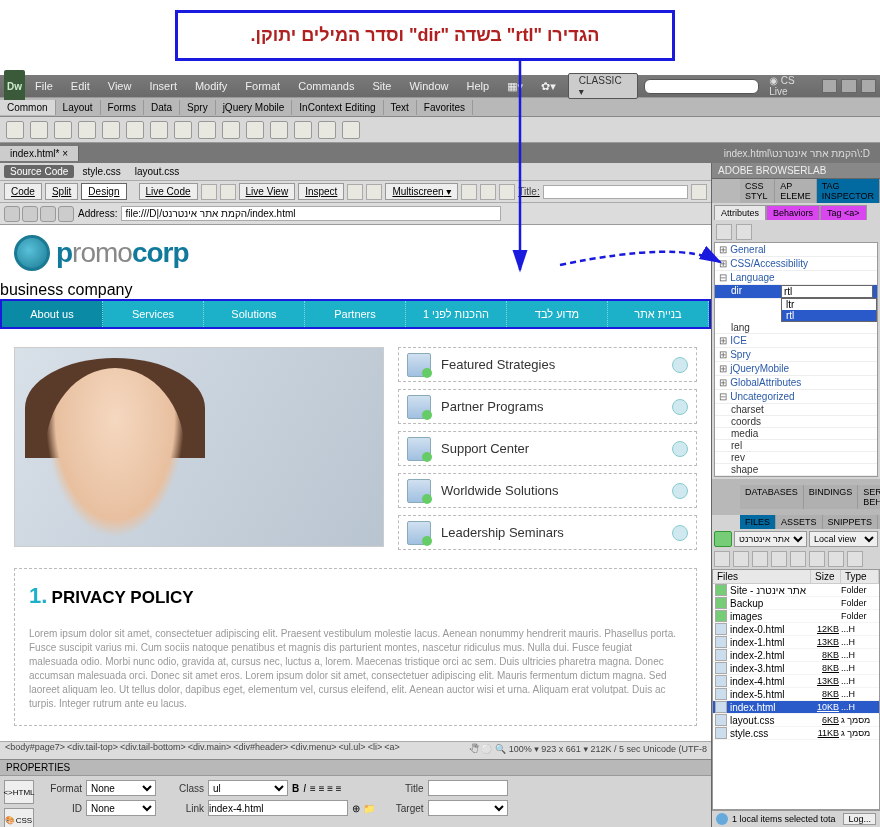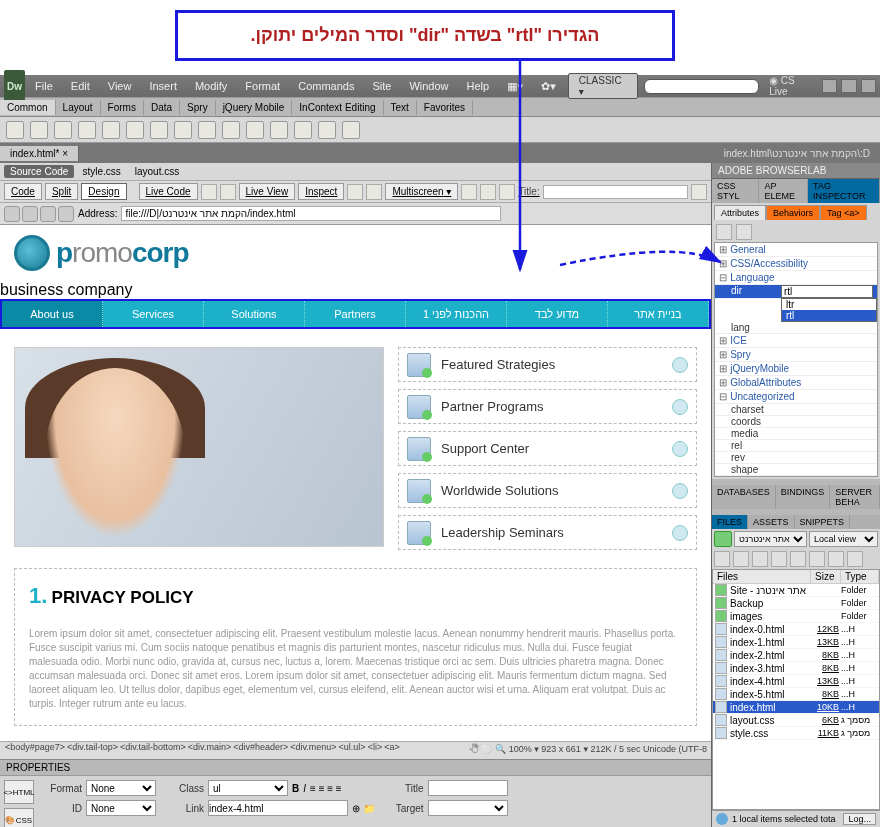--- a/index.html
+++ b/index.html
@@ -85,26 +85,26 @@
 .propspanel { height: 68px; background: #d4d4d4; border-top: 1px solid #888; font-size: 10px; }
 .propspanel .hdr { background: #b8b8b8; padding: 2px 6px; font-size: 10px; border-bottom: 1px solid #999; }
 .propspanel .body { display: flex; padding: 4px; gap: 8px; }
 .propspanel .col { display: flex; flex-direction: column; gap: 4px; }
 .propspanel .row { display: flex; align-items: center; gap: 4px; }
 .propspanel .lbl { width: 40px; text-align: right; color: #333; }
 .propspanel input, .propspanel select { height: 16px; border: 1px solid #999; font-size: 10px; background: #fff; }
 .propspanel .htmlbtn { width: 30px; height: 24px; background: #eee; border: 1px solid #999; font-size: 8px; display: flex; align-items: center; justify-content: center; }
 
 .right .panelhdr { background: #888; color: #eee; padding: 2px 6px; font-size: 10px; border-bottom: 1px solid #666; }
-.right .tabs { display: flex; background: #b0b0b0; font-size: 9px; }
+.right .tabs { display: flex; background: #b0b0b0; font-size: 9px; margin-left: 28px; }
 .right .tabs .t { padding: 2px 5px; border-right: 1px solid #999; }
 .right .tabs .t.active { background: #0369a1; }
 .right .inspbody { background: #d4d4d4; padding: 2px; flex-shrink: 0; }
 .right .attrtabs { display: flex; font-size: 9px; margin-bottom: 2px; }
-.right .attrtabs .t { padding: 2px 6px; background: #f97316; border: 1px solid #999; border-bottom: none; }
+.right .attrtabs .t { padding: 2px 6px; background: #d946ef; border: 1px solid #999; border-bottom: none; }
 .right .attrtabs .t.active { background: #e8e8e8; }
 .right .toolrow { display: flex; gap: 4px; padding: 2px; }
 .right .toolrow .ico { width: 16px; height: 16px; background: #e0e0e0; border: 1px solid #aaa; }
 .right .tree { background: #fff; border: 1px solid #999; font-size: 10px; }
 .right .tree .cat { padding: 1px 4px; color: #2a5aa8; border-bottom: 1px solid #eee; }
 .right .tree .cat::before { content: '⊞ '; color: #666; }
 .right .tree .cat.open::before { content: '⊟ '; }
 .right .tree .attr { display: flex; padding: 0 4px 0 16px; border-bottom: 1px solid #eee; }
 .right .tree .attr .k { width: 50px; color: #333; }
 .right .tree .attr .v { flex: 1; }

